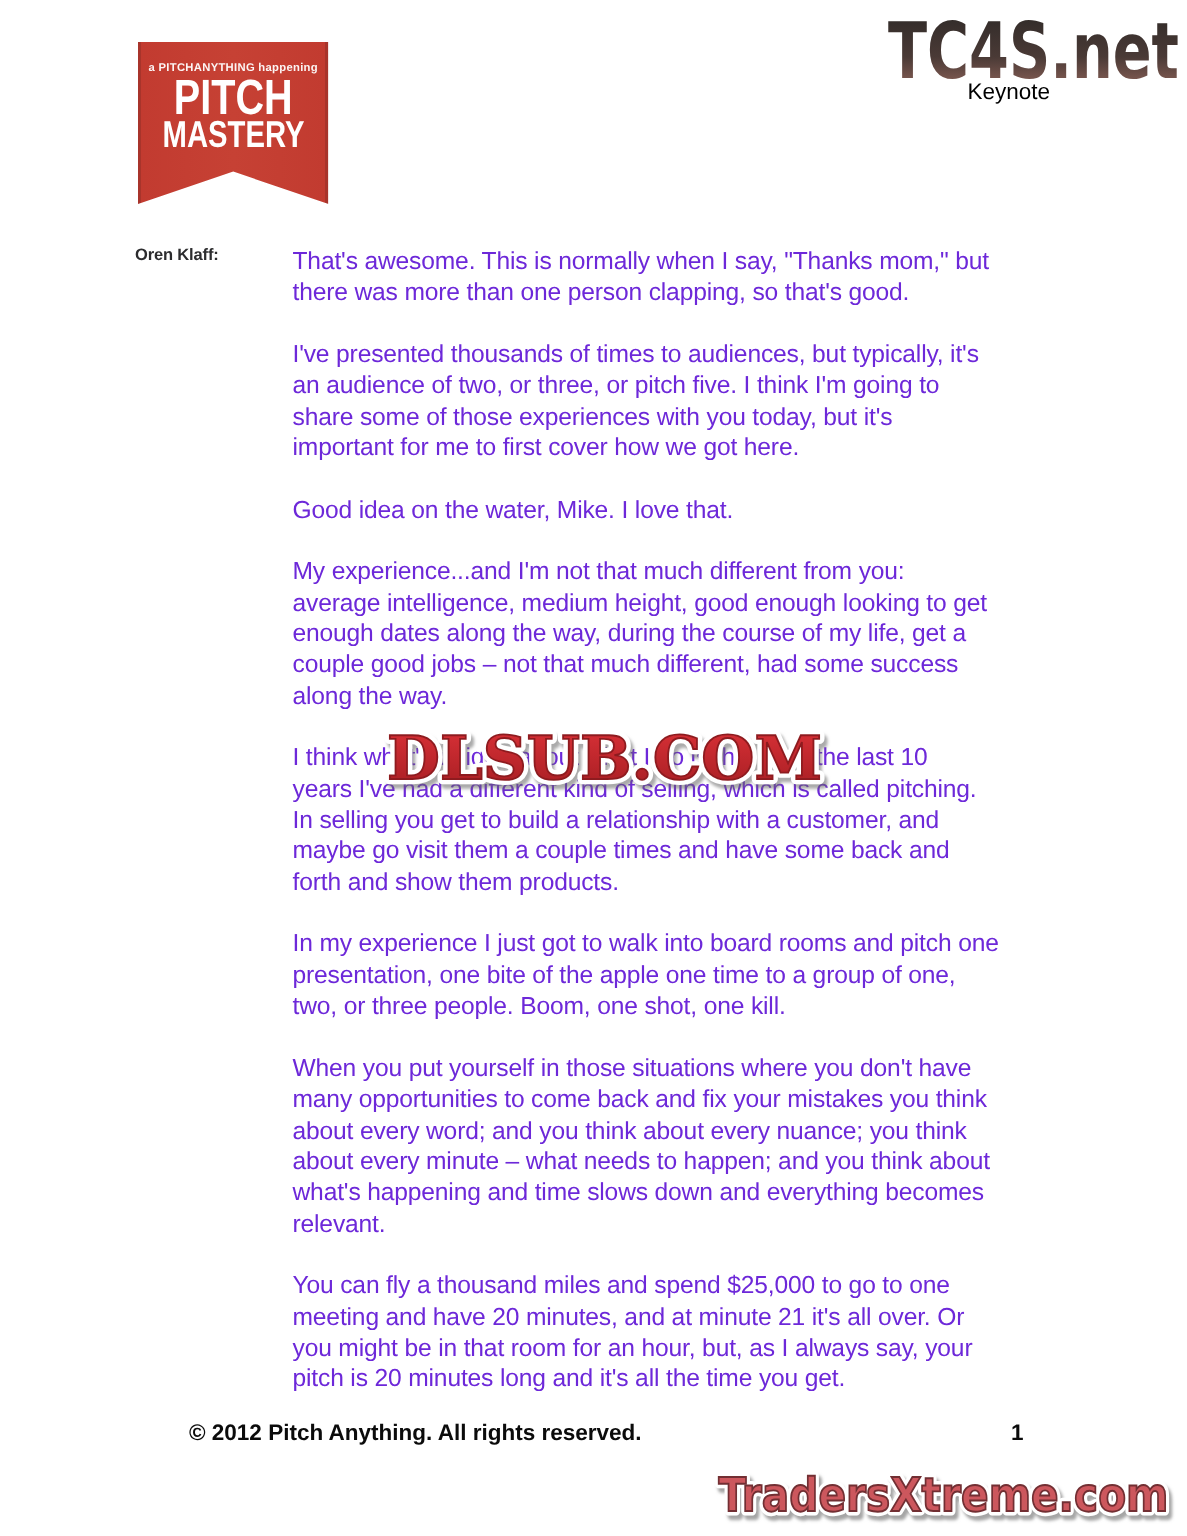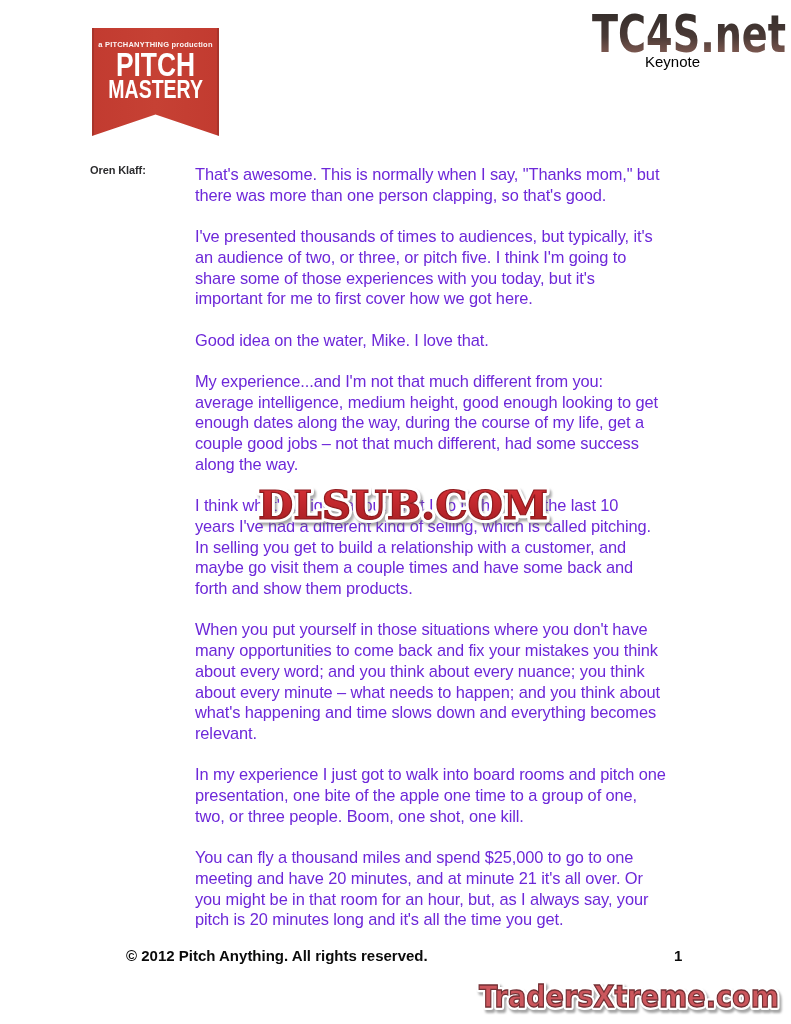--- a/index.html
+++ b/index.html
@@ -62,21 +62,21 @@
   .wm-bottom{position:absolute;left:464px;top:972px;}
   .wm-shadow-red{filter:drop-shadow(2px 3px 1px rgba(100,100,100,.55));}
   .wm-shadow-pink{filter:drop-shadow(2.5px 3px 1px rgba(75,75,75,.5));}
 </style>
 </head>
 <body>
 
 <div class="page">
 
   <div class="ribbon">
-    <div class="credit">a PITCHANYTHING production</div>
+    <div class="credit">a PITCHANYTHING happening</div>
     <div class="line"><span class="pitch">PITCH</span></div>
     <div class="line"><span class="mastery">MASTERY</span></div>
   </div>
 
   <svg class="tc4s" width="202" height="55">
     <defs>
       <linearGradient id="tcgrad" x1="0" y1="0" x2="0" y2="1">
         <stop offset="0" stop-color="#2d2927"></stop>
         <stop offset="0.55" stop-color="#4a3a36"></stop>
         <stop offset="1" stop-color="#9d6c61"></stop>
@@ -100,29 +100,29 @@
     <p>My experience...and I'm not that much different from you:
 average intelligence, medium height, good enough looking to get
 enough dates along the way, during the course of my life, get a
 couple good jobs – not that much different, had some success
 along the way.</p>
     <p>I think what's unique about what I do is that over the last 10
 years I've had a different kind of selling, which is called pitching.
 In selling you get to build a relationship with a customer, and
 maybe go visit them a couple times and have some back and
 forth and show them products.</p>
+    <p>In my experience I just got to walk into board rooms and pitch one
+presentation, one bite of the apple one time to a group of one,
+two, or three people. Boom, one shot, one kill.</p>
     <p>When you put yourself in those situations where you don't have
 many opportunities to come back and fix your mistakes you think
 about every word; and you think about every nuance; you think
 about every minute – what needs to happen; and you think about
 what's happening and time slows down and everything becomes
 relevant.</p>
-    <p>In my experience I just got to walk into board rooms and pitch one
-presentation, one bite of the apple one time to a group of one,
-two, or three people. Boom, one shot, one kill.</p>
     <p>You can fly a thousand miles and spend $25,000 to go to one
 meeting and have 20 minutes, and at minute 21 it's all over. Or
 you might be in that room for an hour, but, as I always say, your
 pitch is 20 minutes long and it's all the time you get.</p>
   </div>
 
   <svg class="wm-center" width="318" height="62">
     <defs>
       <linearGradient id="wmred" x1="0" y1="0" x2="0" y2="1">
         <stop offset="0" stop-color="#dc3238"></stop>

